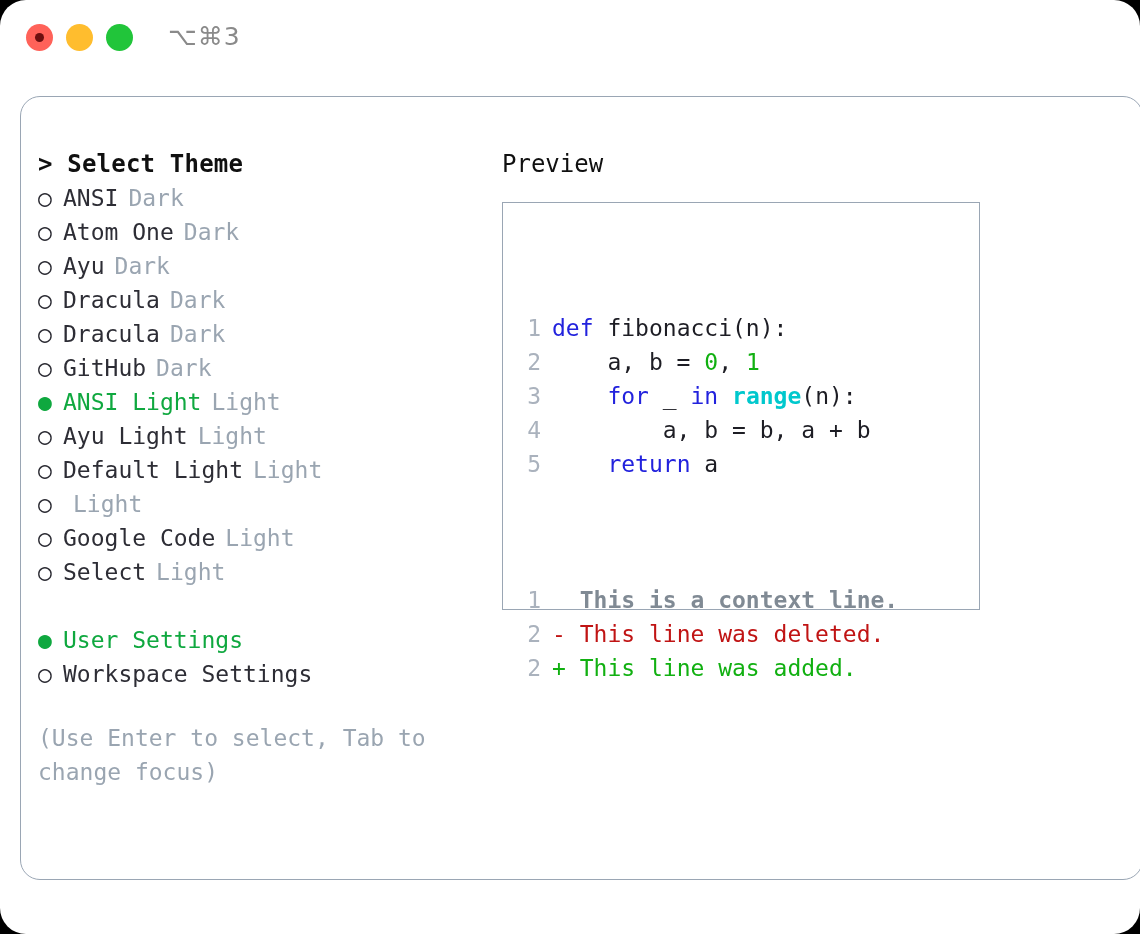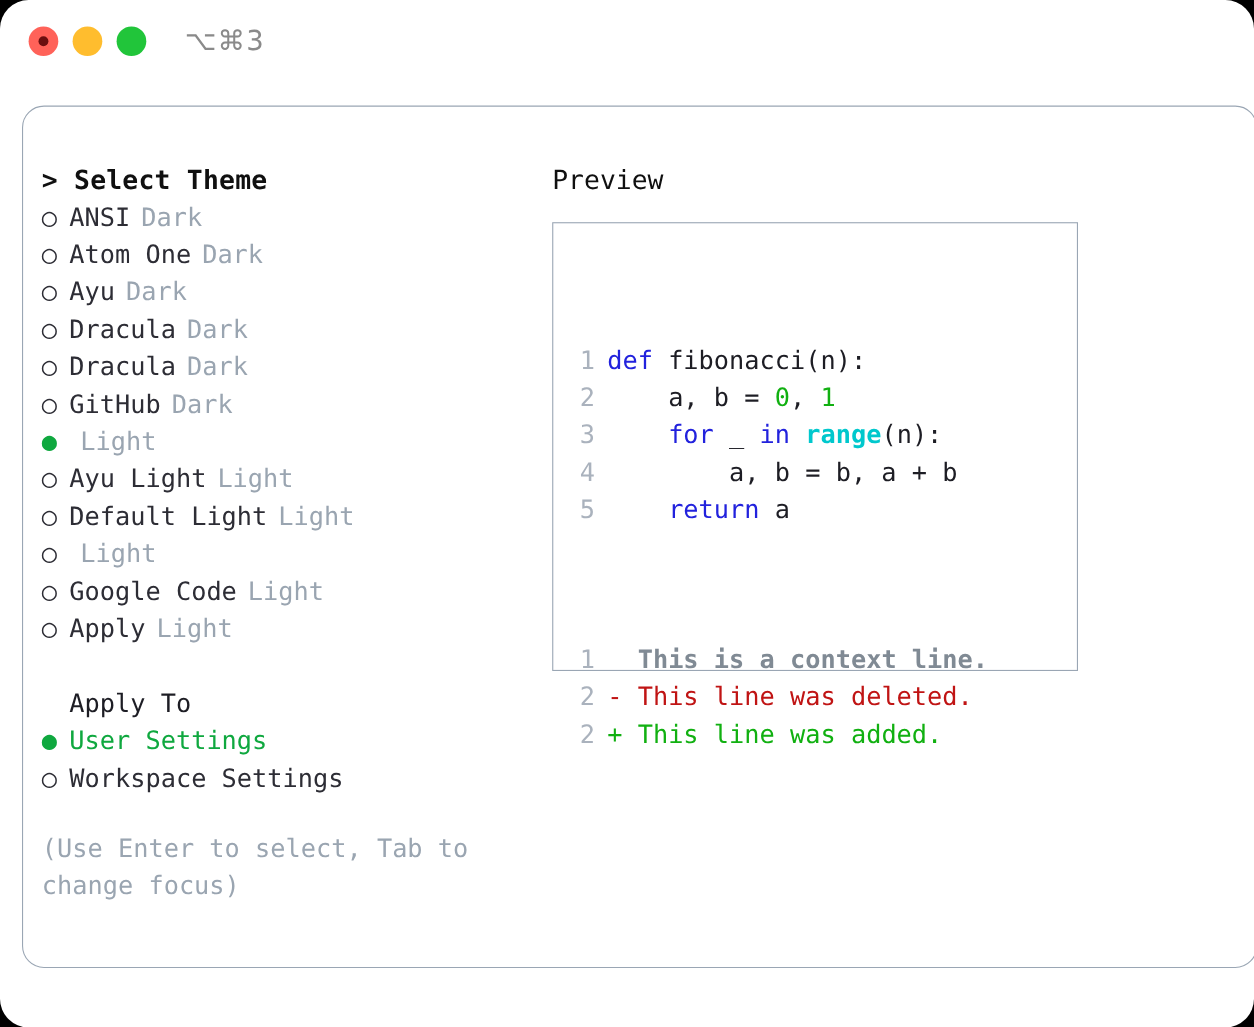--- a/index.html
+++ b/index.html
@@ -204,31 +204,30 @@
 
       <div class="left-col">
         <div class="heading">&gt; Select Theme</div>
         <div id="theme-list">
             <div class="opt-row"><span class="bullet">○</span><span class="opt-name">ANSI</span><span class="opt-tag">Dark</span></div>
             <div class="opt-row"><span class="bullet">○</span><span class="opt-name">Atom One</span><span class="opt-tag">Dark</span></div>
             <div class="opt-row"><span class="bullet">○</span><span class="opt-name">Ayu</span><span class="opt-tag">Dark</span></div>
             <div class="opt-row"><span class="bullet">○</span><span class="opt-name">Dracula</span><span class="opt-tag">Dark</span></div>
             <div class="opt-row"><span class="bullet">○</span><span class="opt-name">Dracula</span><span class="opt-tag">Dark</span></div>
             <div class="opt-row"><span class="bullet">○</span><span class="opt-name">GitHub</span><span class="opt-tag">Dark</span></div>
-            <div class="opt-row selected"><span class="bullet">●</span><span class="opt-tag">Light</span></div>
+            <div class="opt-row selected"><span class="bullet">●</span><span class="opt-name">ANSI Light</span><span class="opt-tag">Light</span></div>
             <div class="opt-row"><span class="bullet">○</span><span class="opt-name">Ayu Light</span><span class="opt-tag">Light</span></div>
             <div class="opt-row"><span class="bullet">○</span><span class="opt-name">Default Light</span><span class="opt-tag">Light</span></div>
             <div class="opt-row"><span class="bullet">○</span><span class="opt-tag">Light</span></div>
             <div class="opt-row"><span class="bullet">○</span><span class="opt-name">Google Code</span><span class="opt-tag">Light</span></div>
-            <div class="opt-row"><span class="bullet">○</span><span class="opt-name">Apply</span><span class="opt-tag">Light</span></div>
+            <div class="opt-row"><span class="bullet">○</span><span class="opt-name">Select</span><span class="opt-tag">Light</span></div>
           </div>
 
         <div class="spacer-sm"></div>
 
-        <div class="section-label">Apply To</div>
         <div id="apply-list">
             <div class="opt-row selected"><span class="bullet">●</span><span class="opt-name">User Settings</span></div>
             <div class="opt-row"><span class="bullet">○</span><span class="opt-name">Workspace Settings</span></div>
           </div>
 
         <div class="hint">(Use Enter to select, Tab to change focus)</div>
       </div>
 
       <div class="right-col">
         <div class="preview-title">Preview</div>

